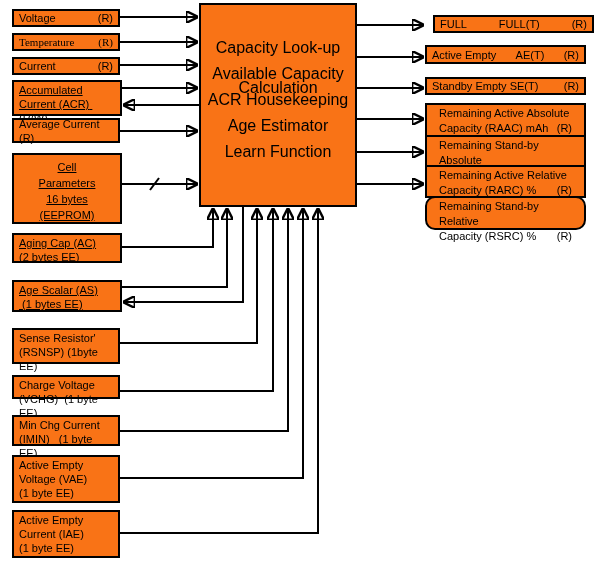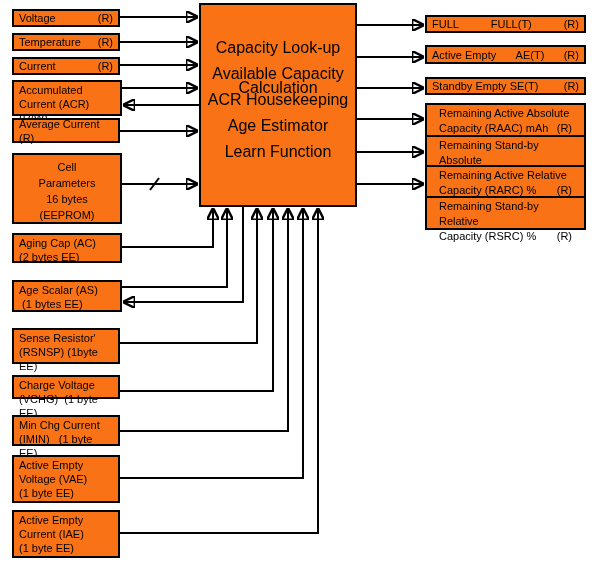--- a/index.html
+++ b/index.html
@@ -3,53 +3,53 @@
 <meta charset="utf-8">
 <style>
   html,body{margin:0;padding:0;background:#fff;}
   .canvas{position:relative;width:600px;height:566px;background:#fff;color:#000;
           font-family:"Liberation Sans",sans-serif;overflow:hidden;}
   .wires{position:absolute;left:0;top:0;z-index:1;}
   .wires path{fill:none;stroke:#000;stroke-width:2;}
   .box{position:absolute;background:#f97316;border:2px solid #000;z-index:2;
        font-size:11px;line-height:14px;box-sizing:border-box;}
   .lbox{left:12px;width:108px;padding:1px 5px;}
-  .wideb{width:110px;}
+  .wideb{width:110px;text-decoration:underline;}
   .flexr{display:flex;justify-content:space-between;align-items:center;}
   .vcen{display:flex;flex-direction:column;justify-content:center;}
   .ctr{text-align:center;}
   .pre{white-space:pre-wrap;}
   
   .b-voltage{top:9px;height:18px;}
-  .b-temperature{top:33px;height:18px;}
+  .b-temperature{top:33px;height:18px;font-family:Liberation Serif, serif;}
   .b-current{top:57px;height:18px;}
   .b-acr{top:80px;height:36px;}
   .b-avg{top:118px;height:25px;}
   .b-cell{top:153px;height:71px;padding-top:4px;line-height:16px;}
   .b-agingcap{top:233px;height:30px;}
   .b-agescalar{top:280px;height:32px;}
   .b-sense{top:328px;height:36px;}
   .b-chgv{top:375px;height:24px;}
   .b-minchg{top:415px;height:31px;}
   .b-aev{top:455px;height:48px;}
   .b-aec{top:510px;height:48px;}
   
   .b-core{left:199px;top:3px;width:158px;height:204px;text-align:center;
           padding-top:36px;font-size:16px;}
   .cline{height:13px;margin-bottom:13px;}
   
   .rbox{left:425px;width:161px;padding:0 5px;}
-  .b-full{top:15px;height:18px;}
+  .b-full{top:15px;height:18px;margin-left:8px;}
   .b-ae{top:45px;height:19px;}
   .b-se{top:77px;height:18px;}
   .rdbl{left:425px;width:161px;padding:1px 12px;line-height:15px;}
   .b-raac{top:103px;height:34px;}
   .b-rsac{top:135px;height:32px;}
   .b-rarc{top:165px;height:33px;}
-  .b-rsrc{top:196px;height:34px;}
+  .b-rsrc{top:196px;height:34px;border-radius:10px;}
 </style>
 </head>
 <body>
 
 <div class="canvas">
 
   <svg class="wires" width="600" height="566" viewBox="0 0 600 566">
     <defs>
       <marker id="arr" viewBox="0 0 10 10" refX="9" refY="5" markerWidth="6" markerHeight="6" orient="auto-start-reverse">
         <path d="M0,0 L10,5 L0,10 z" fill="#000" stroke="none"></path>

